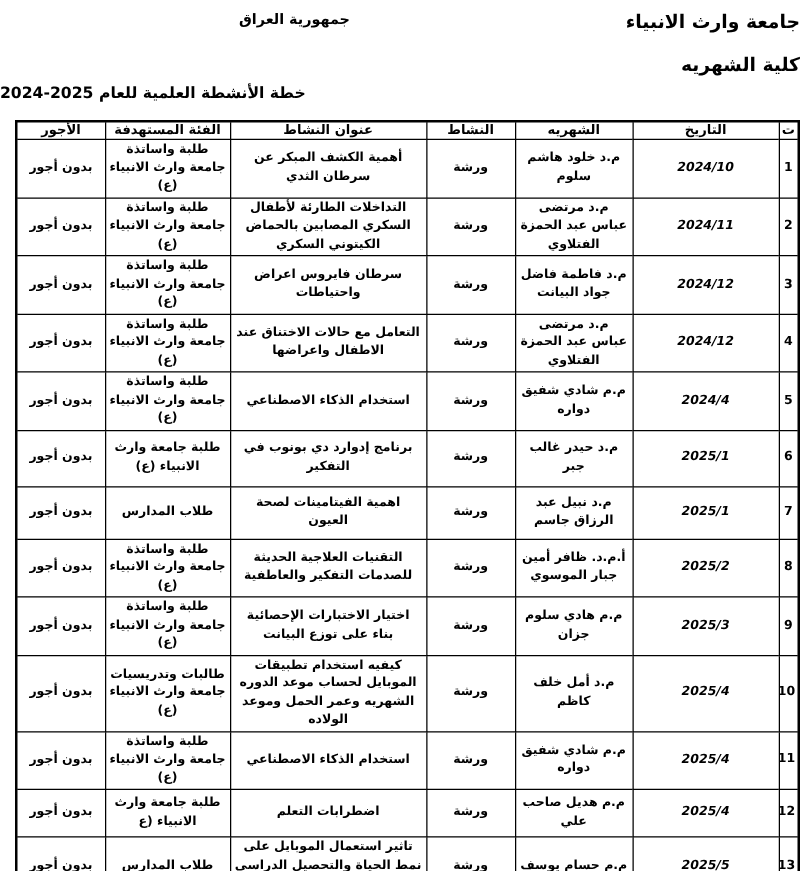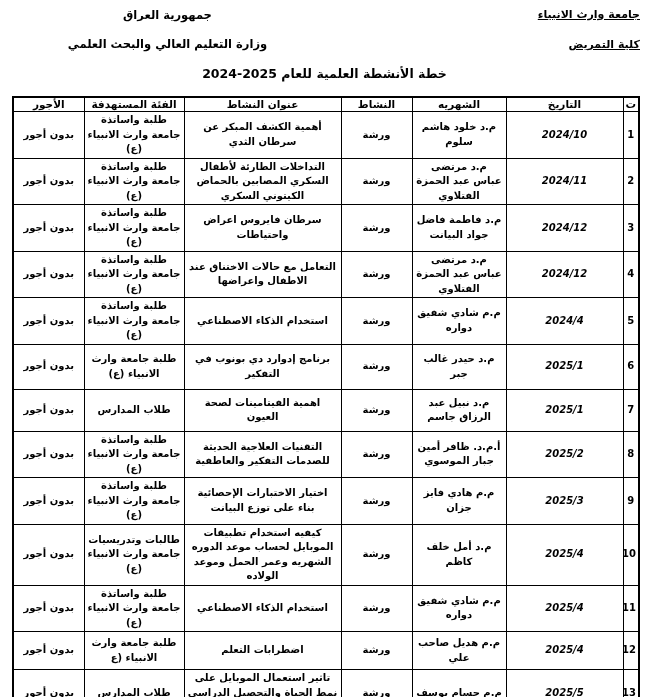--- a/index.html
+++ b/index.html
@@ -17,40 +17,39 @@
     overflow: hidden;
     direction: rtl;
   }
   
   .header-right {
     position: absolute;
     top: 8px;
     right: 9px;
     text-align: right;
     font-weight: bold;
-    font-size: 11px;
-    text-decoration: underline;
+    font-size: 15px;
   }
   .header-right .line2 { margin-top: 17px; }
   .header-left {
     position: absolute;
     top: 8px;
     left: 55px;
     width: 225px;
-    text-align: center;
+    text-align: right;
     font-weight: bold;
     font-size: 11.5px;
   }
   .header-left .line2 { margin-top: 15px; }
   .doc-title {
     position: absolute;
     top: 66px;
     left: 0;
     right: 0;
-    text-align: center;
+    text-align: left;
     font-weight: bold;
     font-size: 12.5px;
   }
   
   .table-wrap {
     position: absolute;
     top: 96px;
     right: 9px;
     left: 13px;
   }
@@ -81,26 +80,25 @@
   td.c-date { font-size: 10.5px; font-style: italic; }
   td.c-no   { padding: 1px 1px; }
 </style>
 </head>
 <body>
 
 <div class="page">
 
   <div class="header-right">
     <div class="line1">جامعة وارث الانبياء</div>
-    <div class="line2">كلية التمريض</div>
+    <div class="line2">كلية الشهريه</div>
   </div>
 
   <div class="header-left">
     <div class="line1">جمهورية العراق</div>
-    <div class="line2">وزارة التعليم العالي والبحث العلمي</div>
   </div>
 
   <div class="doc-title">خطة الأنشطة العلمية للعام 2025-2024</div>
 
   <div class="table-wrap">
     <table class="activities">
       <colgroup>
         <col style="width:16px">
         <col style="width:117px">
         <col style="width:94px">
@@ -189,21 +187,21 @@
             <td class="c-date">2025/2</td>
             <td class="c-lecturer">أ.م.د. ظافر أمين جبار الموسوي</td>
             <td class="c-activity-type">ورشة</td>
             <td class="c-activity-title">التقنيات العلاجية الحديثة للصدمات التفكير والعاطفية</td>
             <td class="c-target-group">طلبة واساتذة جامعة وارث الانبياء (ع)</td>
             <td class="c-fees">بدون أجور</td>
           </tr>
           <tr style="height: 42px;">
             <td class="c-no">9</td>
             <td class="c-date">2025/3</td>
-            <td class="c-lecturer">م.م هادي فايز جزان</td>
+            <td class="c-lecturer">م.م هادي سلوم جزان</td>
             <td class="c-activity-type">ورشة</td>
             <td class="c-activity-title">اختيار الاختبارات الإحصائية بناء على توزع البيانت</td>
             <td class="c-target-group">طلبة واساتذة جامعة وارث الانبياء (ع)</td>
             <td class="c-fees">بدون أجور</td>
           </tr>
           <tr style="height: 53px;">
             <td class="c-no">10</td>
             <td class="c-date">2025/4</td>
             <td class="c-lecturer">م.د أمل خلف كاظم</td>
             <td class="c-activity-type">ورشة</td>

